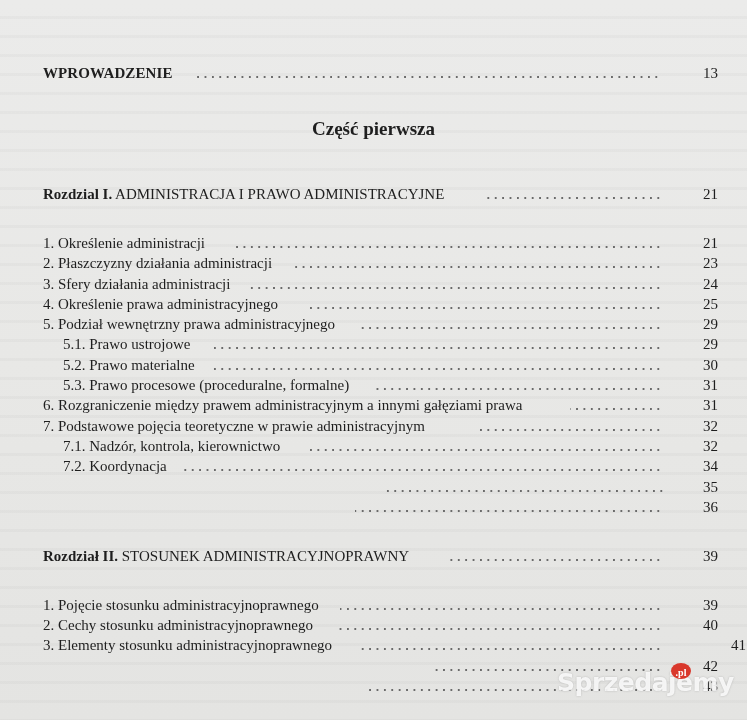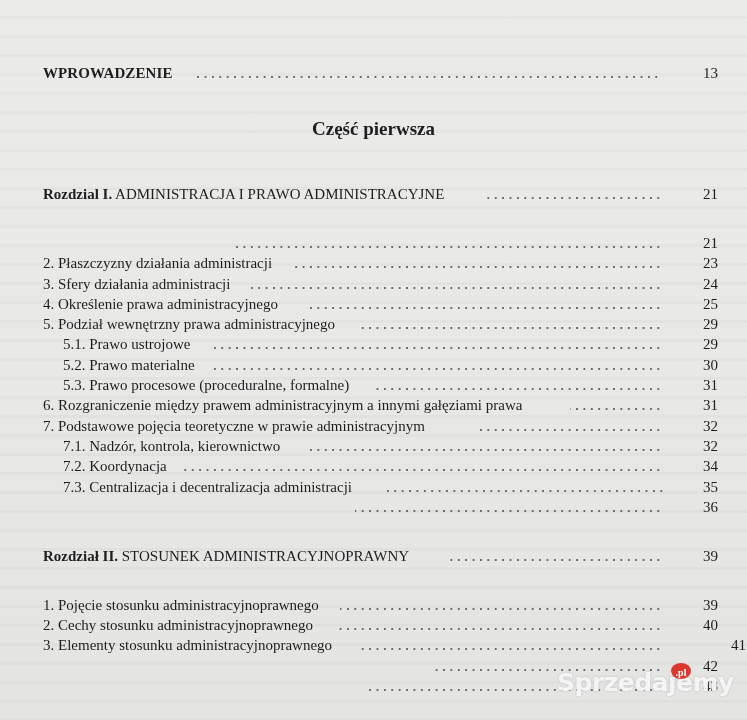--- a/index.html
+++ b/index.html
@@ -71,20 +71,21 @@
 <div class="row chapter" style="top:183px;">
   <span class="label" style="position:absolute;left:43px;">
     <span class="bold">Rozdzial I.</span>
     <span>ADMINISTRACJA I PRAWO ADMINISTRACYJNE</span>
   </span>
   <span class="dots" style="left:484px;width:178px;"></span>
   <span class="page-num">21</span>
 </div>
 
 <div class="row" style="top:232px;">
+  <span class="label" style="position:absolute;left:43px;">1. Określenie administracji</span>
   <span class="dots" style="left:232px;width:430px;"></span>
   <span class="page-num">21</span>
 </div>
 <div class="row" style="top:252px;">
   <span class="label" style="position:absolute;left:43px;">2. Płaszczyzny działania administracji</span>
   <span class="dots" style="left:294px;width:368px;"></span>
   <span class="page-num">23</span>
 </div>
 <div class="row" style="top:273px;">
   <span class="label" style="position:absolute;left:43px;">3. Sfery działania administracji</span>
@@ -130,21 +131,20 @@
   <span class="label" style="position:absolute;left:63px;">7.1. Nadzór, kontrola, kierownictwo</span>
   <span class="dots" style="left:305px;width:357px;"></span>
   <span class="page-num">32</span>
 </div>
 <div class="row" style="top:455px;">
   <span class="label" style="position:absolute;left:63px;">7.2. Koordynacja</span>
   <span class="dots" style="left:180px;width:482px;"></span>
   <span class="page-num">34</span>
 </div>
 <div class="row" style="top:476px;">
-  <span class="label" style="position:absolute;left:63px;">7.3. Centralizacja i decentralizacja administracji</span>
   <span class="dots" style="left:382px;width:283px;"></span>
   <span class="page-num">35</span>
 </div>
 <div class="row" style="top:496px;">
   <span class="dots" style="left:355px;width:307px;"></span>
   <span class="page-num">36</span>
 </div>
 
 <div class="row chapter" style="top:545px;">
   <span class="label" style="position:absolute;left:43px;">

